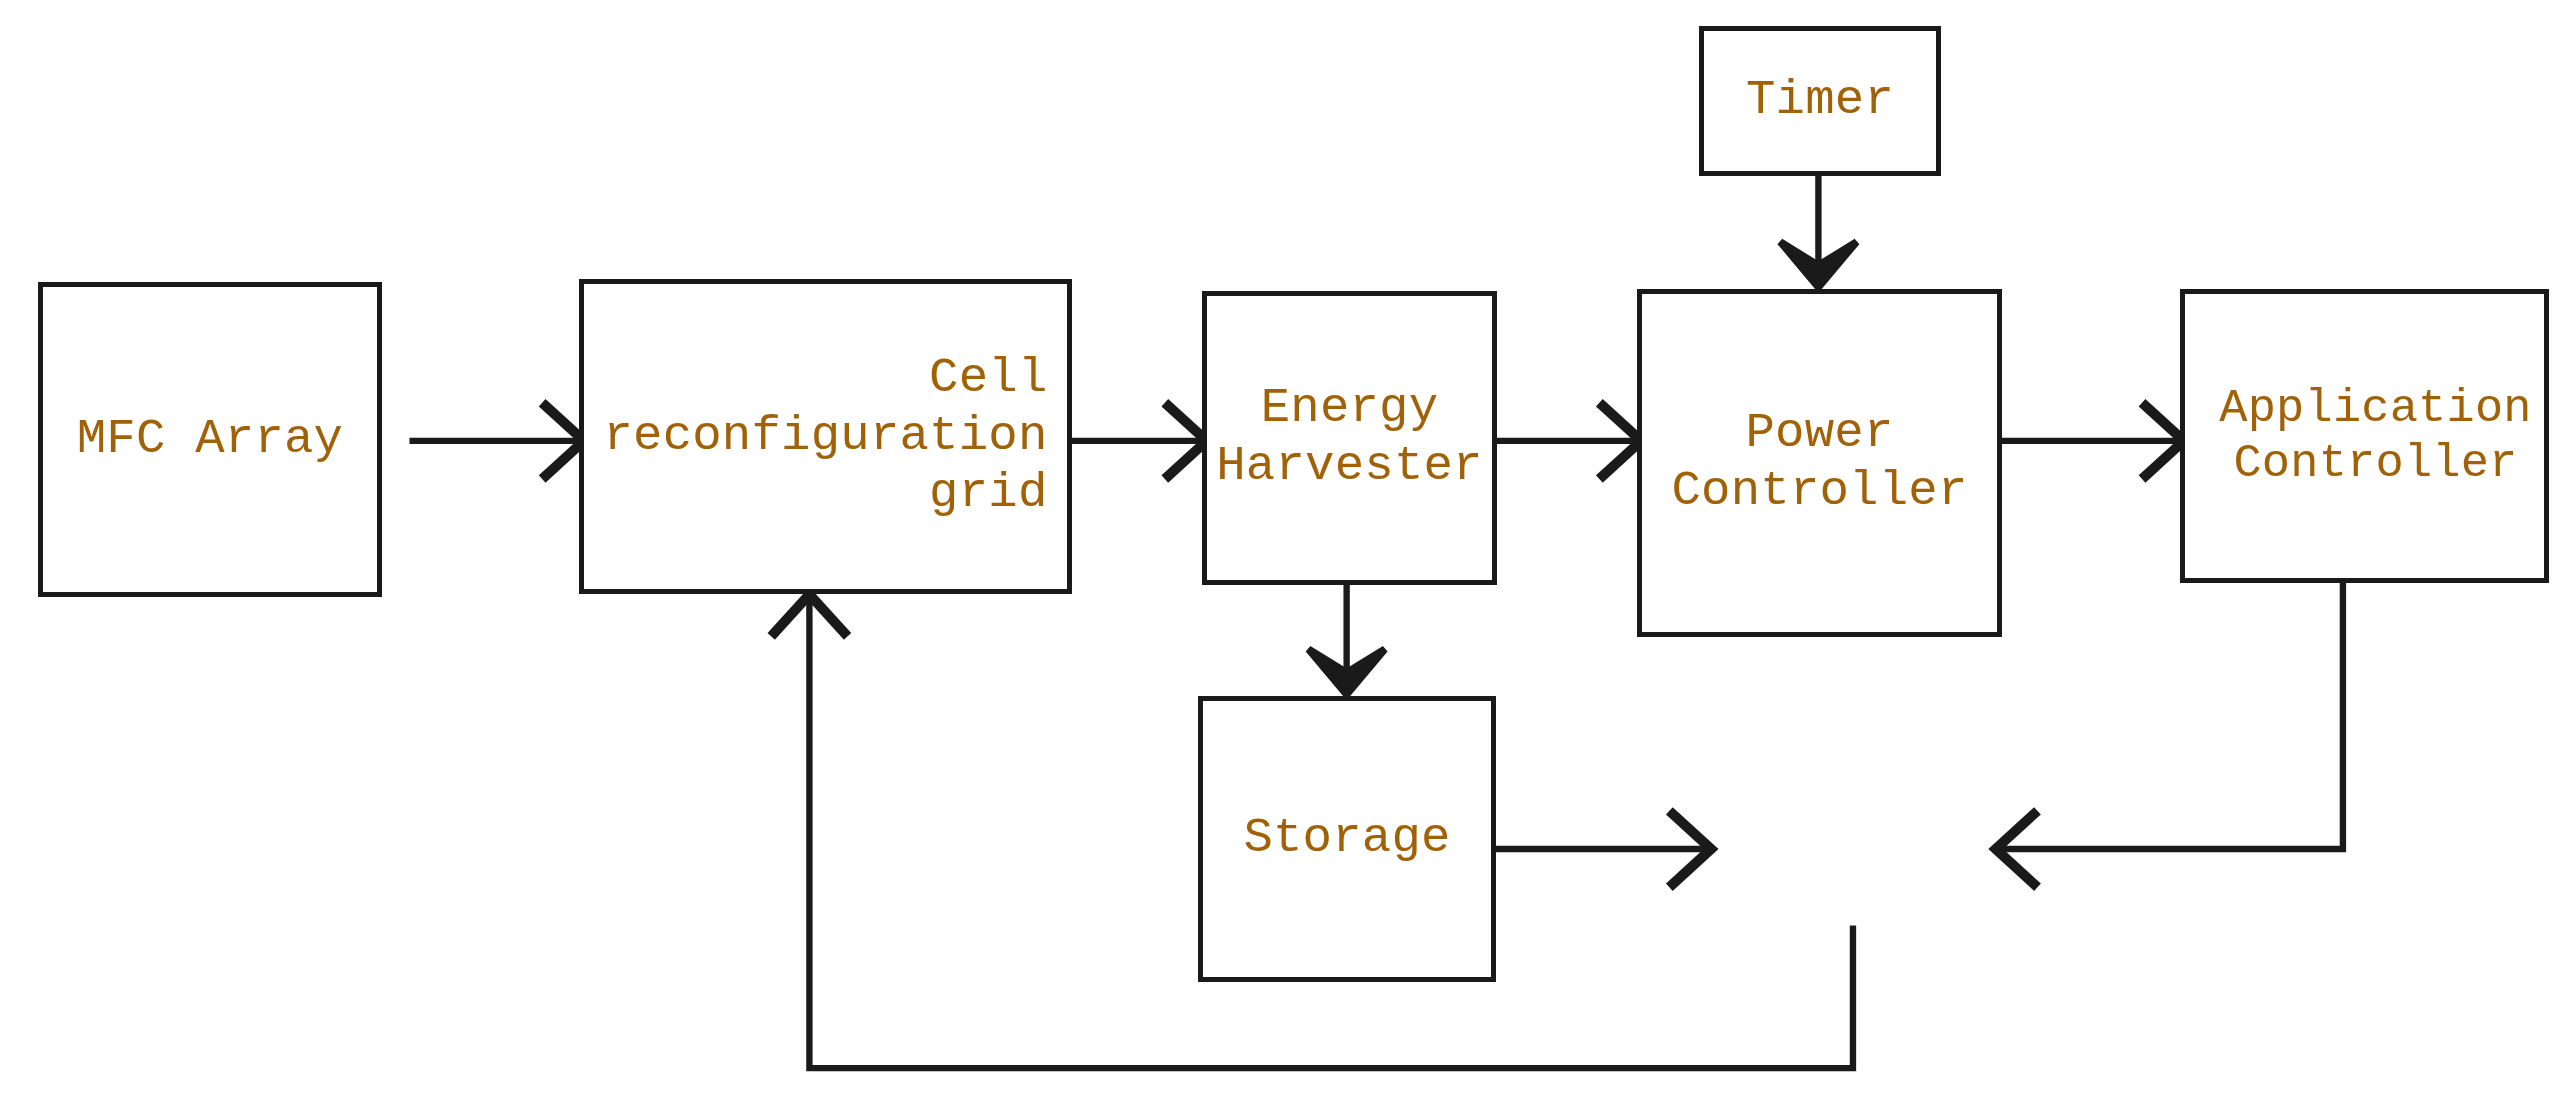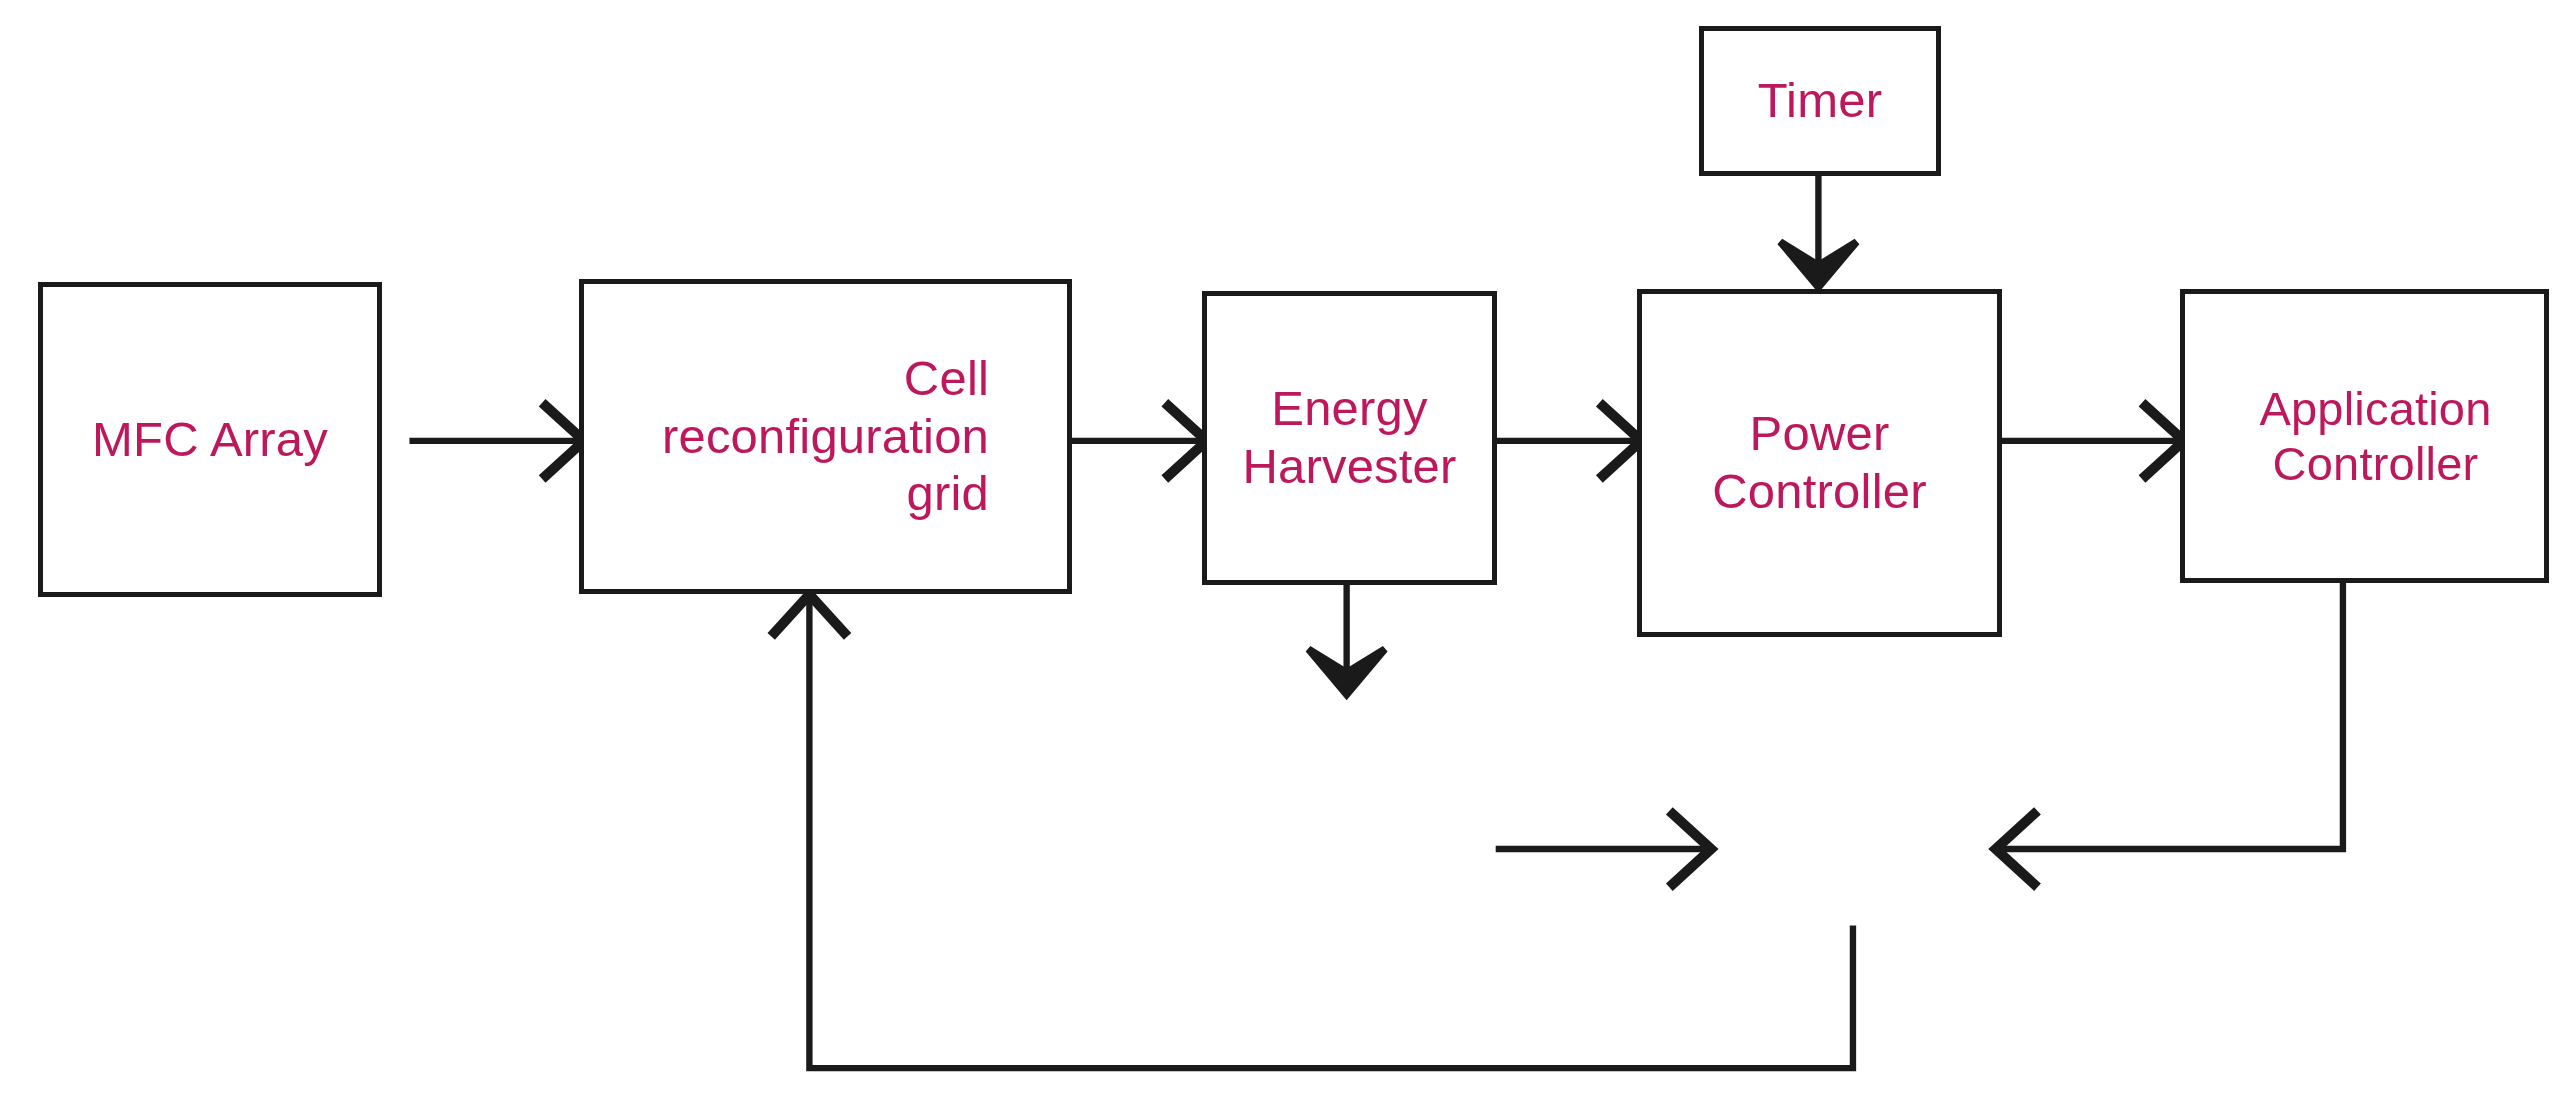--- a/index.html
+++ b/index.html
@@ -23,27 +23,28 @@
     box-sizing:border-box;
     border:5.5px solid #1a1a1a;
     background:#ffffff;
     display:flex;
     align-items:center;
     justify-content:center;
     text-align:center;
   }
   .node-label{
     display:block;
-    color:#be185d;
+    color:#a16207;
     font-size:49px;
     line-height:1.18;
     letter-spacing:0.2px;
     white-space:pre-line;
     padding:0 9px;
     font-weight:400;
+    font-family:Liberation Mono, monospace;
   }
   .node-label.narrow{ font-size:47px; }
 </style>
 </head>
 <body>
 
 <div id="stage">
 
   <svg id="diagram-svg" viewBox="0 0 2833 1209" xmlns="http://www.w3.org/2000/svg">
     <g stroke="#1a1a1a" stroke-width="7" fill="none" stroke-linecap="butt">
@@ -118,16 +119,19 @@
 
   <div class="node-box" style="left:2180px; top:289px; width:369px; height:294px;padding-left:22px;">
     <span class="node-label narrow">Application
 Controller</span>
   </div>
 
   <div class="node-box" style="left:1699px; top:25.5px; width:242px; height:150px;">
     <span class="node-label">Timer</span>
   </div>
 
+  <div class="node-box" style="left:1198px; top:696px; width:298px; height:286px;">
+    <span class="node-label">Storage</span>
+  </div>
 
 
 </div>
 
 
 </body></html>

